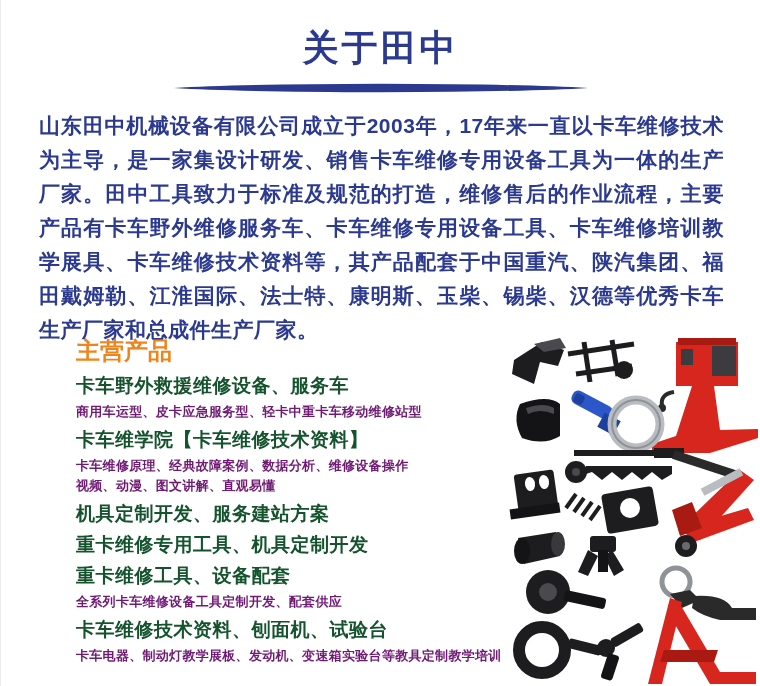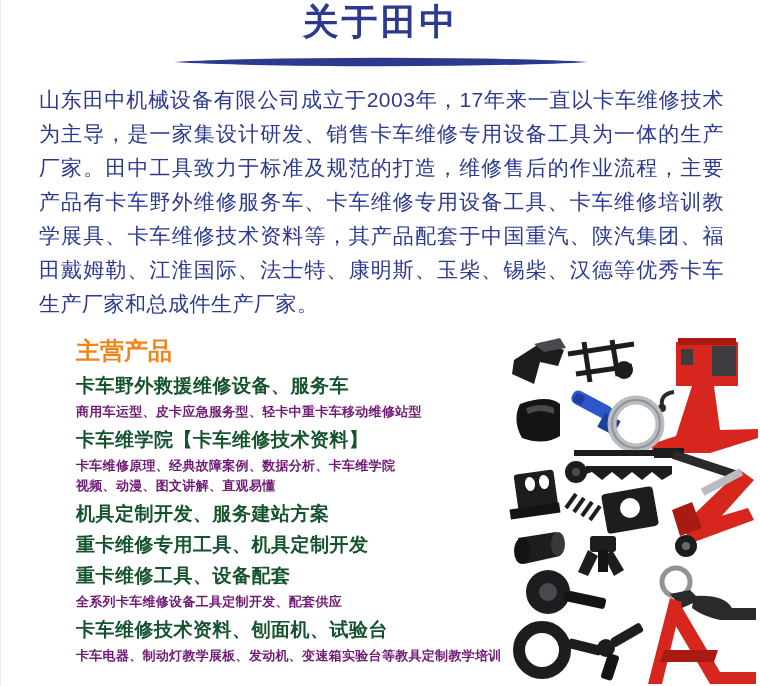--- a/index.html
+++ b/index.html
@@ -11,41 +11,41 @@
   .page {
     position: relative;
     width: 760px;
     height: 686px;
     background: #ffffff;
     border-left: 1px solid #ececec;
     overflow: hidden;
   }
 
   
-  .header { text-align: center; }
+  .header { padding-top: 26px; text-align: center; }
   .page-title {
     color: #2b3a8e;
     font-size: 36px;
     font-weight: bold;
     letter-spacing: 3px;
     line-height: 1.2;
   }
   .title-divider {
     display: block;
     margin: 14px auto 0 auto;
     width: 414px;
     height: 10px;
   }
 
   
   .intro {
     margin: 16px 36px 0 38px;
     color: #2b3a8e;
     font-size: 21px;
-    font-weight: 400;
+    font-weight: 700;
     line-height: 34px;
     text-align: justify;
     letter-spacing: 0.5px;
   }
 
   
   .products {
     position: absolute;
     left: 17px;
     top: 330px;
@@ -108,21 +108,21 @@
 
   <div class="products">
 
     <div class="products-list">
       <div class="p-title">主营产品</div>
 
       <div class="p-heading">卡车野外救援维修设备、服务车</div>
       <div class="p-sub">商用车运型、皮卡应急服务型、轻卡中重卡车移动维修站型</div>
 
       <div class="p-heading">卡车维学院【卡车维修技术资料】</div>
-      <div class="p-sub">卡车维修原理、经典故障案例、数据分析、卡车维学院</div>
+      <div class="p-sub">卡车维修原理、经典故障案例、数据分析、维修设备操作</div>
       <div class="p-sub">视频、动漫、图文讲解、直观易懂</div>
 
       <div class="p-heading">机具定制开发、服务建站方案</div>
 
       <div class="p-heading">重卡维修专用工具、机具定制开发</div>
 
       <div class="p-heading">重卡维修工具、设备配套</div>
       <div class="p-sub">全系列卡车维修设备工具定制开发、配套供应</div>
 
       <div class="p-heading">卡车维修技术资料、刨面机、试验台</div>

